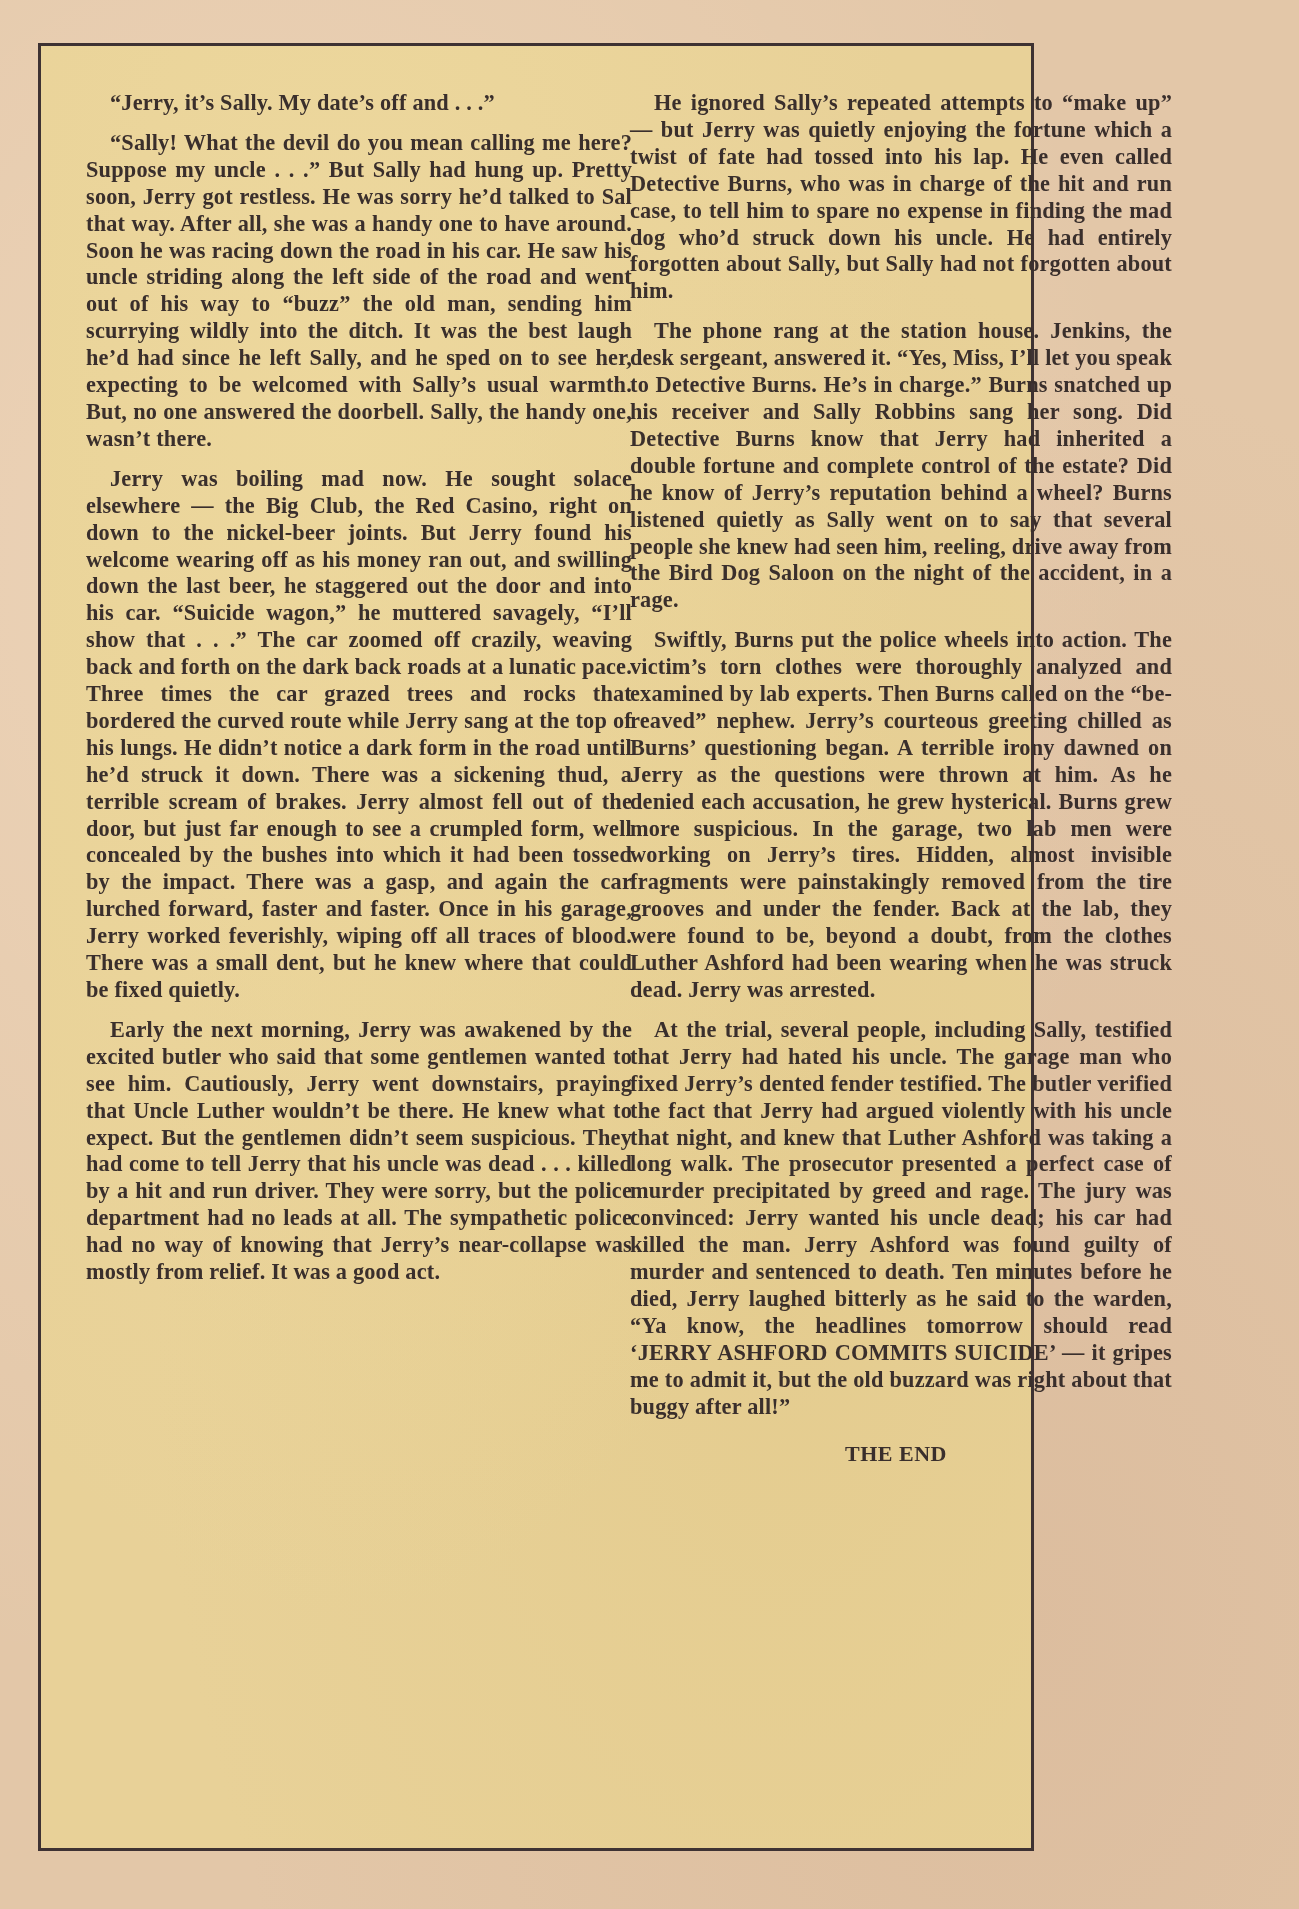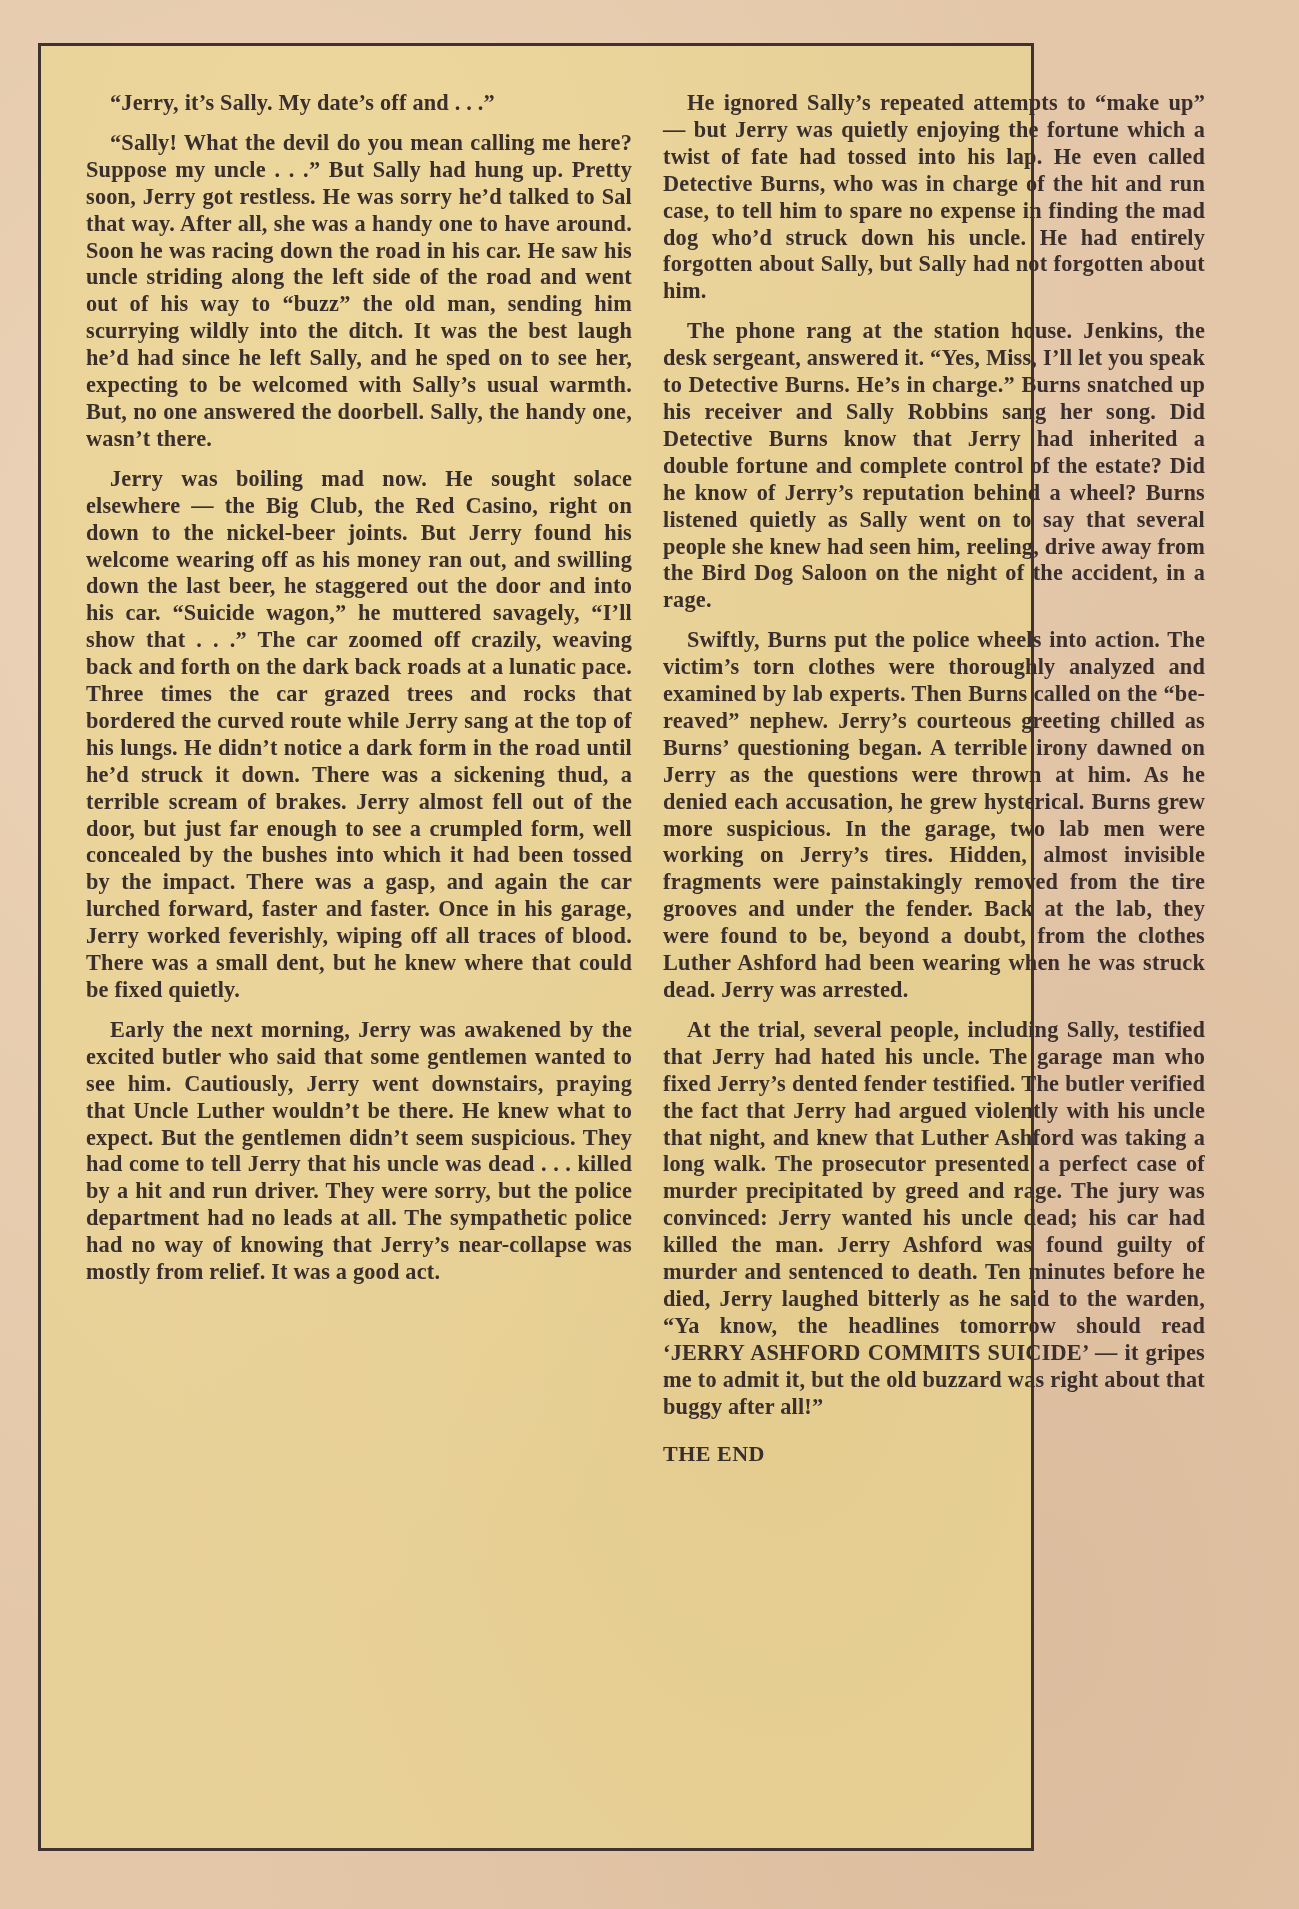--- a/index.html
+++ b/index.html
@@ -25,27 +25,28 @@
     position: absolute;
     top: 44px;
     color: #3a2f2c;
     font-size: 22.3px;
     font-weight: bold;
     line-height: 26.9px;
     text-align: justify;
     letter-spacing: 0.2px;
   }
   .col.left  { left: 45px;  width: 546px; }
-  .col.right { left: 622px; width: 542px; }
+  .col.right { left: 589px; width: 542px; }
   .col p {
     margin: 0 0 13px 0;
     text-indent: 24px;
     hyphens: manual;
   }
   .the-end {
+    text-align: center;
     text-indent: 0 !important;
     margin-top: 20px !important;
     font-size: 22px;
     letter-spacing: 0.5px;
     padding-right: 10px;
   }
 </style>
 </head>
 <body>
 

